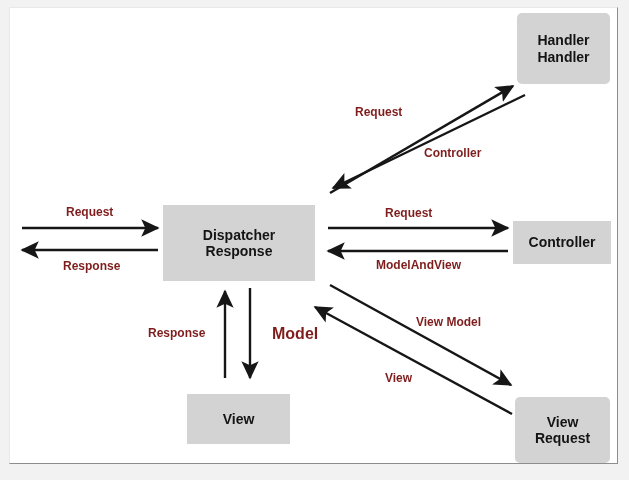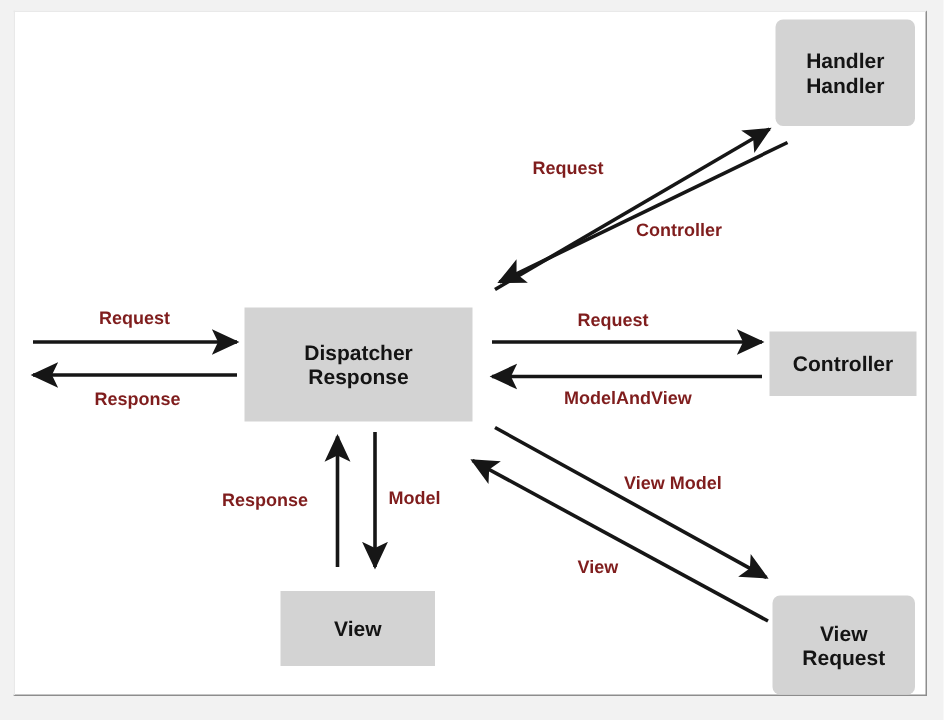--- a/index.html
+++ b/index.html
@@ -91,14 +91,14 @@
 <div id="label-layer">
     <div class="lbl" style="left: 66px; top: 205px; font-size: 12px;">Request</div>
     <div class="lbl" style="left: 63px; top: 259px; font-size: 12px;">Response</div>
     <div class="lbl" style="left: 355px; top: 105px; font-size: 12px;">Request</div>
     <div class="lbl" style="left: 424px; top: 146px; font-size: 12px;">Controller</div>
     <div class="lbl" style="left: 385px; top: 206px; font-size: 12px;">Request</div>
     <div class="lbl" style="left: 362px; top: 258px; font-size: 12px; padding-left: 14px;">ModelAndView</div>
     <div class="lbl" style="left: 416px; top: 315px; font-size: 12px;">View Model</div>
     <div class="lbl" style="left: 385px; top: 371px; font-size: 12px;">View</div>
     <div class="lbl" style="left: 148px; top: 326px; font-size: 12px;">Response</div>
-    <div class="lbl" style="left: 259px; top: 325px; font-size: 12px;">Model</div>
+    <div class="lbl" style="left: 272px; top: 325px; font-size: 16px;">Model</div>
   </div>
 
 </body></html>

